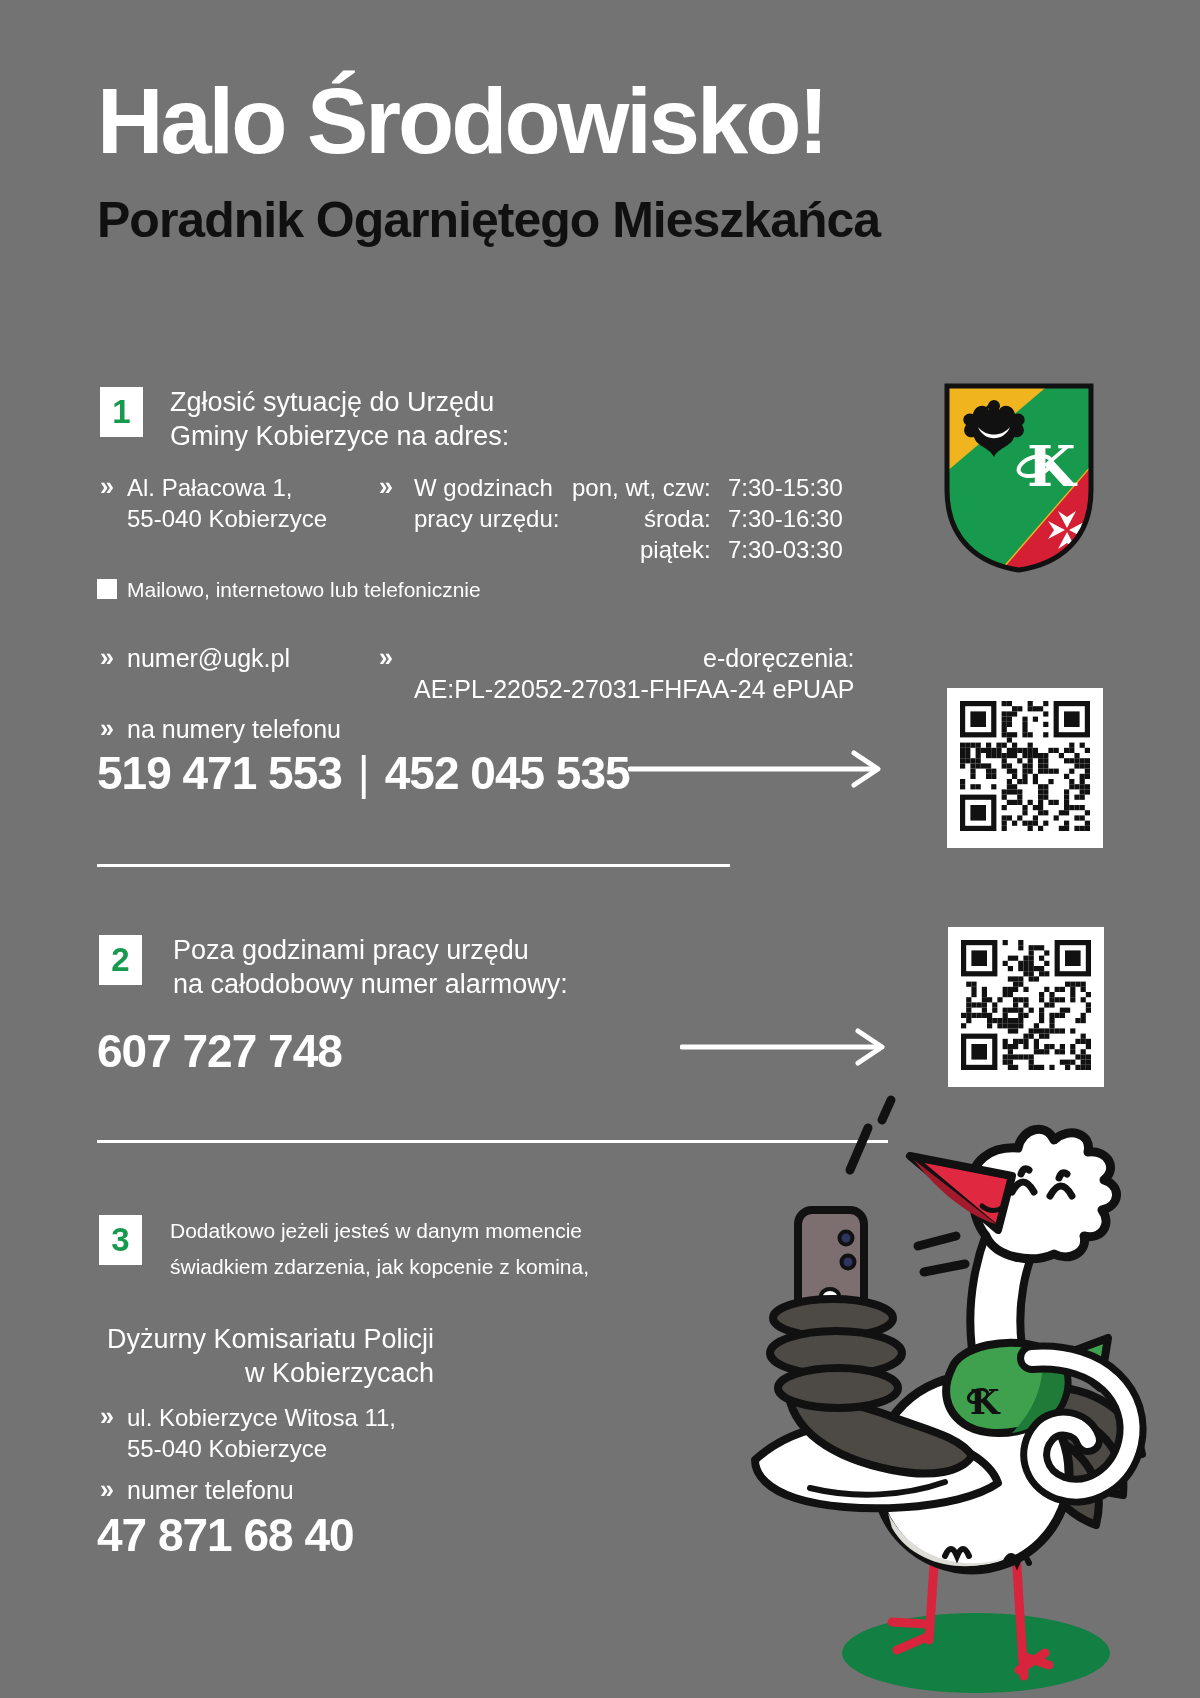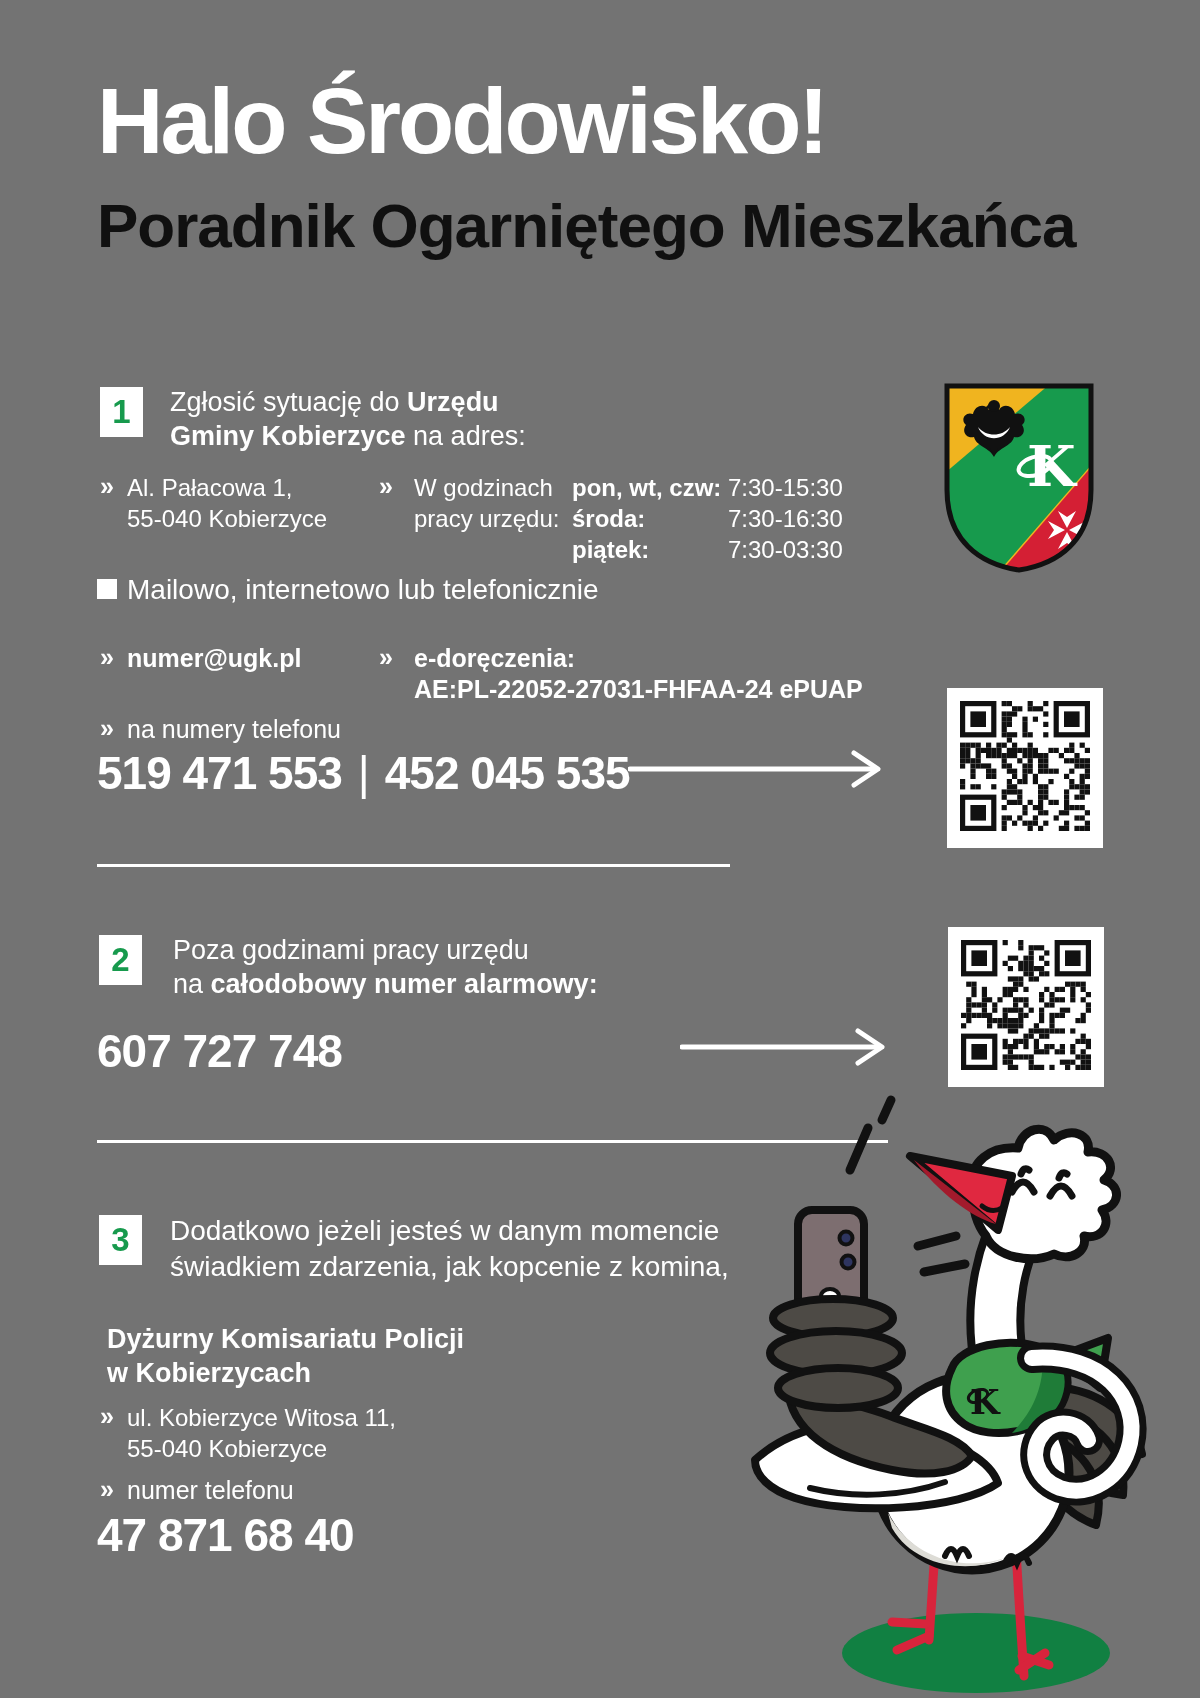--- a/index.html
+++ b/index.html
@@ -1,28 +1,28 @@
 <!DOCTYPE html>
 <html><head>
 <meta charset="utf-8">
 <style>
   html,body{margin:0;padding:0;background:#0c6b36;}
   body{font-family:"Liberation Sans","DejaVu Sans",sans-serif;}
   #poster{position:relative;width:1200px;height:1698px;background:#737373;overflow:hidden;margin:0 auto;}
   .abs{position:absolute;}
   .w{color:#ffffff;}
   .blk{color:#101010;}
-  .b{font-weight:bold;}
+  .b{font-weight:normal;text-align:right;}
   .title{font-size:92px;font-weight:bold;letter-spacing:-3px;line-height:1;}
-  .subtitle{font-size:62px;font-weight:bold;letter-spacing:-1px;line-height:1;}
+  .subtitle{font-size:50px;font-weight:bold;letter-spacing:-1px;line-height:1;}
   .intro{font-size:24px;font-weight:bold;}
   .h27{font-size:27px;line-height:34px;}
   .t24{font-size:24px;line-height:31px;}
   .t25{font-size:25px;line-height:31px;}
-  .t26{font-size:28px;line-height:36px;}
+  .t26{font-size:21px;line-height:36px;}
   .big{font-size:46px;font-weight:bold;letter-spacing:-1px;line-height:1;}
   .numbox{width:43px;height:50px;background:#ffffff;display:flex;align-items:center;justify-content:center;
           font-weight:bold;font-size:33px;color:#179a4d;}
   .chev{font-size:25px;font-weight:bold;color:#fff;}
   .rule{height:3px;background:#ffffff;}
   .qrbox{background:#ffffff;padding:13px;}
   .sqbullet{width:20px;height:20px;background:#ffffff;}
   .pipe{font-weight:normal;margin:0 16px;}
 </style>
 </head>

